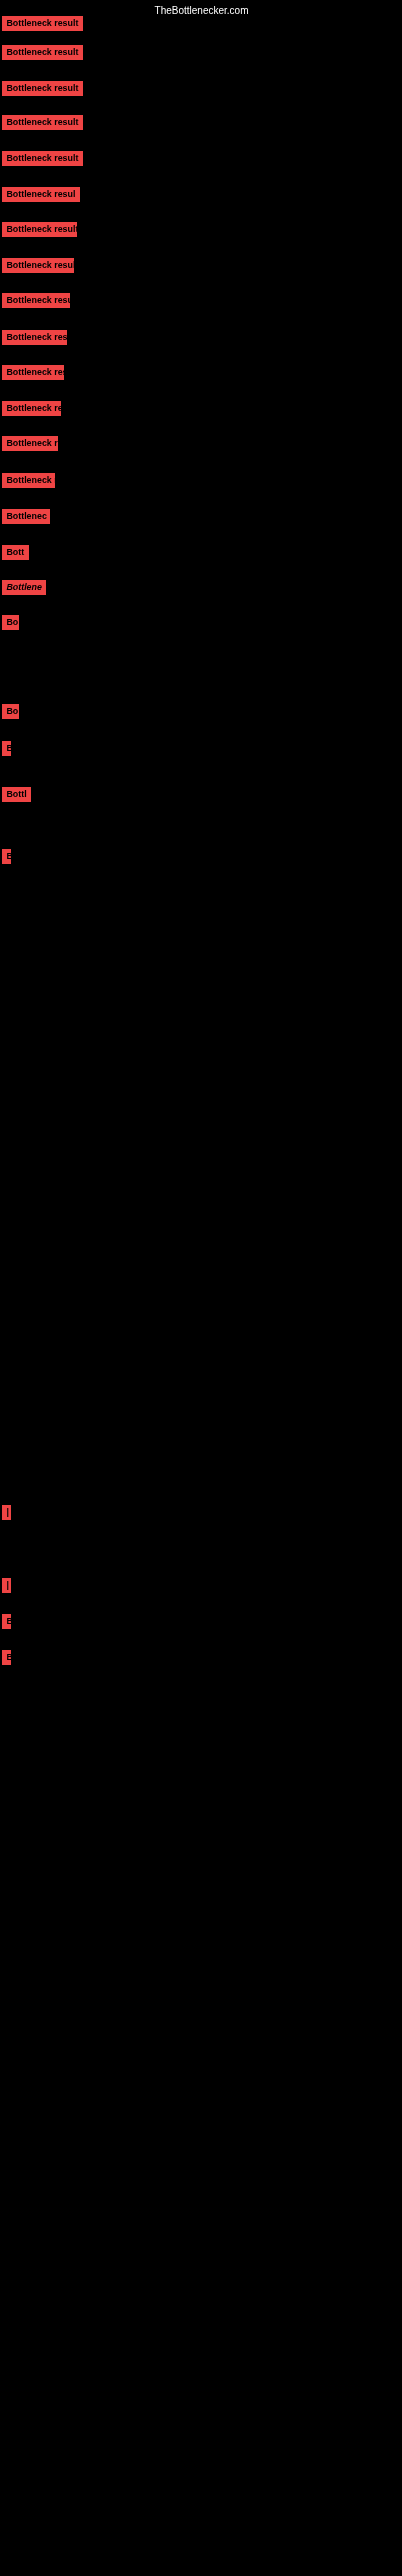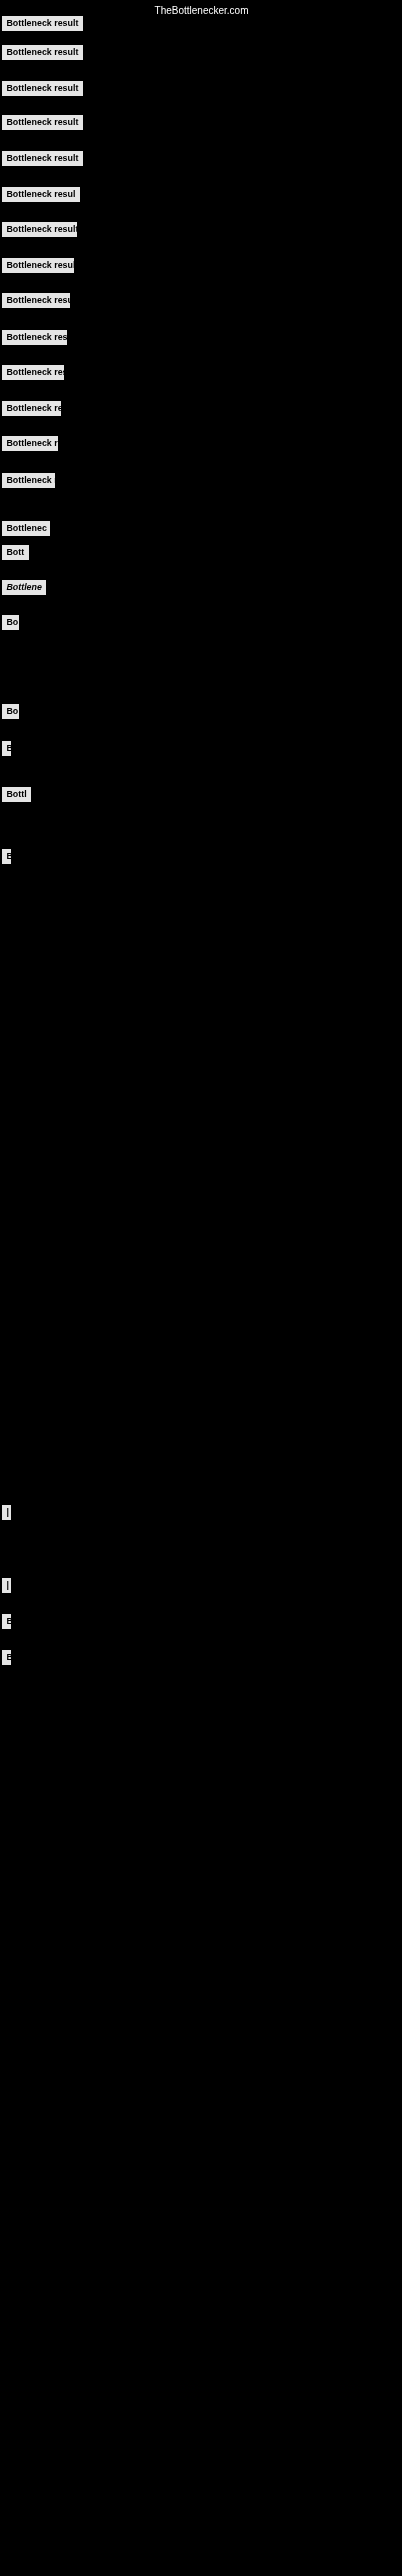--- a/index.html
+++ b/index.html
@@ -18,21 +18,21 @@
       text-align: center;
       color: #ffffff;
       font-size: 10px;
       padding: 4.8px 0;
       position: absolute;
       top: 0;
       left: 0;
       right: 0;
     }
     .bottleneck-badge {
-      background-color: #e5e5e5;
+      background-color: #ef4444;
       color: #000000;
       font-size: 8.9px;
       font-weight: bold;
       padding: 2.4px 4.8px;
       display: inline-block;
       white-space: nowrap;
       overflow: hidden;
     }
     .badge-container {
       position: absolute;
@@ -53,21 +53,21 @@
 <div class="badge-container" style="top: 151px;"><span class="bottleneck-badge" style="max-width: 81px;">Bottleneck result</span></div>
 <div class="badge-container" style="top: 187px;"><span class="bottleneck-badge" style="max-width: 78px;">Bottleneck resul</span></div>
 <div class="badge-container" style="top: 222px;"><span class="bottleneck-badge" style="max-width: 75px;">Bottleneck result</span></div>
 <div class="badge-container" style="top: 258px;"><span class="bottleneck-badge" style="max-width: 72px;">Bottleneck resul</span></div>
 <div class="badge-container" style="top: 293px;"><span class="bottleneck-badge" style="max-width: 68px;">Bottleneck resu</span></div>
 <div class="badge-container" style="top: 330px;"><span class="bottleneck-badge" style="max-width: 65px;">Bottleneck resu</span></div>
 <div class="badge-container" style="top: 365px;"><span class="bottleneck-badge" style="max-width: 62px;">Bottleneck res</span></div>
 <div class="badge-container" style="top: 401px;"><span class="bottleneck-badge" style="max-width: 59px;">Bottleneck re</span></div>
 <div class="badge-container" style="top: 436px;"><span class="bottleneck-badge" style="max-width: 56px;">Bottleneck res</span></div>
 <div class="badge-container" style="top: 473px;"><span class="bottleneck-badge" style="max-width: 53px;">Bottleneck re</span></div>
-<div class="badge-container" style="top: 509px;"><span class="bottleneck-badge" style="max-width: 48px; margin-top: 12px;">Bottlenec</span></div>
+<div class="badge-container" style="top: 509px;"><span class="bottleneck-badge" style="max-width: 48px;">Bottlenec</span></div>
 <div class="badge-container" style="top: 545px;"><span class="bottleneck-badge" style="max-width: 32px;">Bott</span></div>
 <div class="badge-container" style="top: 580px;"><span class="bottleneck-badge" style="max-width: 44px; font-style: italic;">Bottlene</span></div>
 <div class="badge-container" style="top: 615px;"><span class="bottleneck-badge" style="max-width: 17.7px;">Bo</span></div>
 <div class="badge-container" style="top: 704px;"><span class="bottleneck-badge" style="max-width: 17.7px;">Bo</span></div>
 <div class="badge-container" style="top: 741px;"><span class="bottleneck-badge" style="max-width: 8px;">B</span></div>
 <div class="badge-container" style="top: 777px;"><span class="bottleneck-badge" style="max-width: 29px; margin-top: 10px;">Bottl</span></div>
 <div class="badge-container" style="top: 849px;"><span class="bottleneck-badge" style="max-width: 8px;">B</span></div>
 <div class="badge-container" style="top: 1505px;"><span class="bottleneck-badge" style="max-width: 4.8px;">|</span></div>
 <div class="badge-container" style="top: 1578px;"><span class="bottleneck-badge" style="max-width: 4.8px;">|</span></div>
 <div class="badge-container" style="top: 1614px;"><span class="bottleneck-badge" style="max-width: 8px;">B</span></div>

